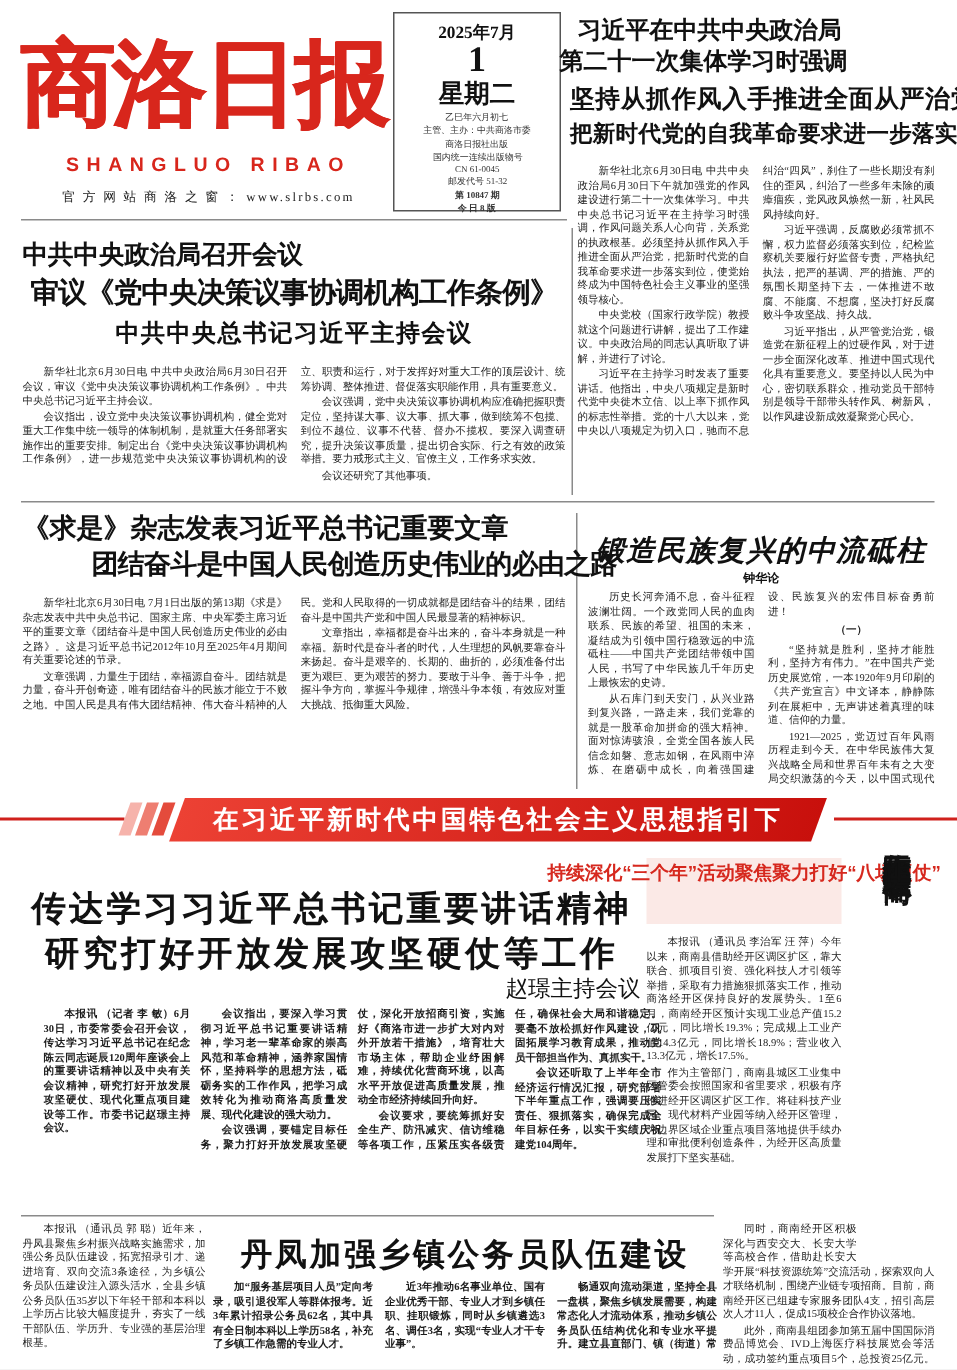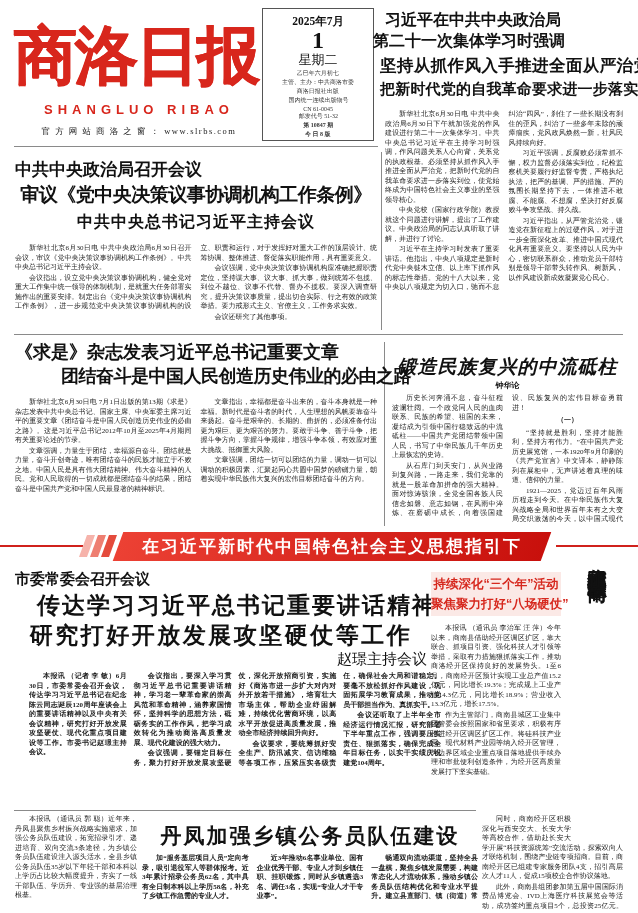--- a/index.html
+++ b/index.html
@@ -17,21 +17,21 @@
   #logo-pinyin{left:14px;top:102px;width:250px;text-align:center;color:#d8261c;font-weight:bold;
         font-size:13px;letter-spacing:5px;white-space:nowrap;}
   #site-line{left:14px;top:126px;width:250px;text-align:center;color:#222;font-size:8.5px;letter-spacing:1.5px;white-space:nowrap;}
 
   
   #datebox{left:262px;top:8px;width:112px;height:133px;border:1px solid #555;box-sizing:border-box;
         display:flex;flex-direction:column;align-items:center;justify-content:space-between;
         padding:5px 3px;text-align:center;}
   #datebox .ym{font-size:11.5px;font-weight:bold;}
   #datebox .day{font-size:24px;font-weight:bold;line-height:22px;}
-  #datebox .wk{font-size:13px;font-weight:normal;}
+  #datebox .wk{font-size:17px;font-weight:bold;}
   #datebox .tiny{font-size:6.5px;color:#333;white-space:nowrap;transform:scale(.92);}
   #datebox .sep{width:90%;height:1px;background:#bbb;}
 
   
   .kicker{font-weight:bold;text-align:left;white-space:nowrap;}
   .headline{font-weight:bold;text-align:center;white-space:nowrap;}
 
   
   .body-text{position:absolute;font-size:7px;line-height:9.5px;text-align:justify;color:#1c1c1c;overflow:hidden;}
   .body-text p{margin:0 0 1px 0;text-indent:2em;}
@@ -48,21 +48,21 @@
   #banner .s2{background:#ee7e71;}
   #banner .s3{background:#e44b3c;}
   #banner .box{background:linear-gradient(90deg,#ec4134,#c8100c);transform:skewX(-20deg);
         padding:3px 24px;margin:0 10px 0 2px;}
   #banner .box span{display:inline-block;transform:skewX(20deg);color:#fff;font-weight:bold;
         font-size:17px;letter-spacing:2px;white-space:nowrap;}
 
   
   #sn-kicker{left:431px;top:572px;width:130px;height:44px;background:#fbe9e6;color:#d6281e;
         font-weight:bold;font-size:12.5px;line-height:20px;text-align:center;white-space:nowrap;
-        display:flex;flex-direction:column;justify-content:center;}
+        display:flex;justify-content:center;}
   #sn-vertical{left:571px;top:568px;width:52px;height:276px;writing-mode:vertical-rl;text-orientation:upright;
         font-weight:bold;font-size:19px;letter-spacing:-1px;line-height:52px;text-align:left;}
   .float-spacer{float:right;width:52px;height:28px;}
 </style>
 </head>
 <body>
 
 <div id="page">
 
   <div id="logo" class="abs">商洛日报</div>
@@ -112,21 +112,20 @@
 
   <div class="hline" style="left:14px;top:334px;width:609px;"></div>
   <div class="vline" style="left:384px;top:342px;height:184px;"></div>
 
   <div class="abs hei" style="left:15px;top:340px;width:362px;font-size:18px;font-weight:bold;white-space:nowrap;">《求是》杂志发表习近平总书记重要文章</div>
   <div class="abs headline hei" style="left:15px;top:364px;width:362px;font-size:18px;letter-spacing:-0.5px;margin-left:40px;">团结奋斗是中国人民创造历史伟业的必由之路</div>
   <div class="body-text cols-2" style="left:15px;top:398px;width:362px;height:128px;">
       <p>新华社北京6月30日电 7月1日出版的第13期《求是》杂志发表中共中央总书记、国家主席、中央军委主席习近平的重要文章《团结奋斗是中国人民创造历史伟业的必由之路》。这是习近平总书记2012年10月至2025年4月期间有关重要论述的节录。</p>
       <p>文章强调，力量生于团结，幸福源自奋斗。团结就是力量，奋斗开创奇迹，唯有团结奋斗的民族才能立于不败之地。中国人民是具有伟大团结精神、伟大奋斗精神的人民。党和人民取得的一切成就都是团结奋斗的结果，团结奋斗是中国共产党和中国人民最显著的精神标识。</p>
       <p>文章指出，幸福都是奋斗出来的，奋斗本身就是一种幸福。新时代是奋斗者的时代，人生理想的风帆要靠奋斗来扬起。奋斗是艰辛的、长期的、曲折的，必须准备付出更为艰巨、更为艰苦的努力。要敢于斗争、善于斗争，把握斗争方向，掌握斗争规律，增强斗争本领，有效应对重大挑战、抵御重大风险。</p>
-      <p>文章强调，团结一切可以团结的力量，调动一切可以调动的积极因素，汇聚起同心共圆中国梦的磅礴力量，朝着实现中华民族伟大复兴的宏伟目标团结奋斗的方向。</p>
     </div>
 
   <div class="abs headline hei" style="left:392px;top:354px;width:231px;font-size:19px;letter-spacing:1px;font-style:italic;">锻造民族复兴的中流砥柱</div>
   <div class="abs" style="left:392px;top:380px;width:231px;font-size:8px;font-weight:bold;text-align:center;">钟华论</div>
   <div class="body-text cols-2" style="left:392px;top:394px;width:231px;height:132px;">
       <p>历史长河奔涌不息，奋斗征程波澜壮阔。一个政党同人民的血肉联系、民族的希望、祖国的未来，凝结成为引领中国行稳致远的中流砥柱——中国共产党团结带领中国人民，书写了中华民族几千年历史上最恢宏的史诗。</p>
       <p>从石库门到天安门，从兴业路到复兴路，一路走来，我们党靠的就是一股革命加拼命的强大精神。面对惊涛骇浪，全党全国各族人民信念如磐、意志如钢，在风雨中淬炼、在磨砺中成长，向着强国建设、民族复兴的宏伟目标奋勇前进！</p>
       <p class="subhead">（一）</p>
       <p>“坚持就是胜利，坚持才能胜利，坚持方有伟力。”在中国共产党历史展览馆，一本1920年9月印刷的《共产党宣言》中文译本，静静陈列在展柜中，无声讲述着真理的味道、信仰的力量。</p>
       <p>1921—2025，党迈过百年风雨历程走到今天。在中华民族伟大复兴战略全局和世界百年未有之大变局交织激荡的今天，以中国式现代化全面推进强国建设、民族复兴伟业，必须锻造更加坚强有力的马克思主义执政党，团结凝聚亿万人民，共同创造新的历史伟业。（下转2版）</p>
@@ -134,22 +133,21 @@
 
   <div id="banner" class="abs">
     <div class="line"></div>
     <div class="stripe s1"></div>
     <div class="stripe s2"></div>
     <div class="stripe s3"></div>
     <div class="box hei"><span>在习近平新时代中国特色社会主义思想指引下</span></div>
     <div class="line"></div>
   </div>
 
-  <div class="abs kicker" style="left:15px;top:570px;width:412px;font-size:15px;">市委常委会召开会议</div>
-  <div class="abs headline hei" style="left:15px;top:590px;width:412px;font-size:23px;letter-spacing:2px;margin-left:16px;">传达学习习近平总书记重要讲话精神</div>
+  <div class="abs headline hei" style="left:15px;top:590px;width:412px;font-size:23px;letter-spacing:2px;">传达学习习近平总书记重要讲话精神</div>
   <div class="abs headline hei" style="left:15px;top:620px;width:412px;font-size:23px;letter-spacing:2.5px;">研究打好开放发展攻坚硬仗等工作</div>
   <div class="abs headline" style="left:15px;top:650px;width:412px;font-size:15px;font-weight:normal;text-align:right;">赵璟主持会议</div>
   <div class="body-text cols-4" style="left:29px;top:672px;width:412px;height:136px;font-weight:bold;">
       <p>本报讯 （记者 李 敏）6月30日，市委常委会召开会议，传达学习习近平总书记在纪念陈云同志诞辰120周年座谈会上的重要讲话精神以及中央有关会议精神，研究打好开放发展攻坚硬仗、现代化重点项目建设等工作。市委书记赵璟主持会议。</p>
       <p>会议指出，要深入学习贯彻习近平总书记重要讲话精神，学习老一辈革命家的崇高风范和革命精神，涵养家国情怀，坚持科学的思想方法，砥砺务实的工作作风，把学习成效转化为推动商洛高质量发展、现代化建设的强大动力。</p>
       <p>会议强调，要锚定目标任务，聚力打好开放发展攻坚硬仗，深化开放招商引资，实施好《商洛市进一步扩大对内对外开放若干措施》，培育壮大市场主体，帮助企业纾困解难，持续优化营商环境，以高水平开放促进高质量发展，推动全市经济持续回升向好。</p>
       <p>会议要求，要统筹抓好安全生产、防汛减灾、信访维稳等各项工作，压紧压实各级责任，确保社会大局和谐稳定。要毫不放松抓好作风建设，巩固拓展学习教育成果，推动党员干部担当作为、真抓实干。</p>
       <p>会议还听取了上半年全市经济运行情况汇报，研究部署下半年重点工作，强调要压实责任、狠抓落实，确保完成全年目标任务，以实干实绩庆祝建党104周年。</p>
     </div>
 

